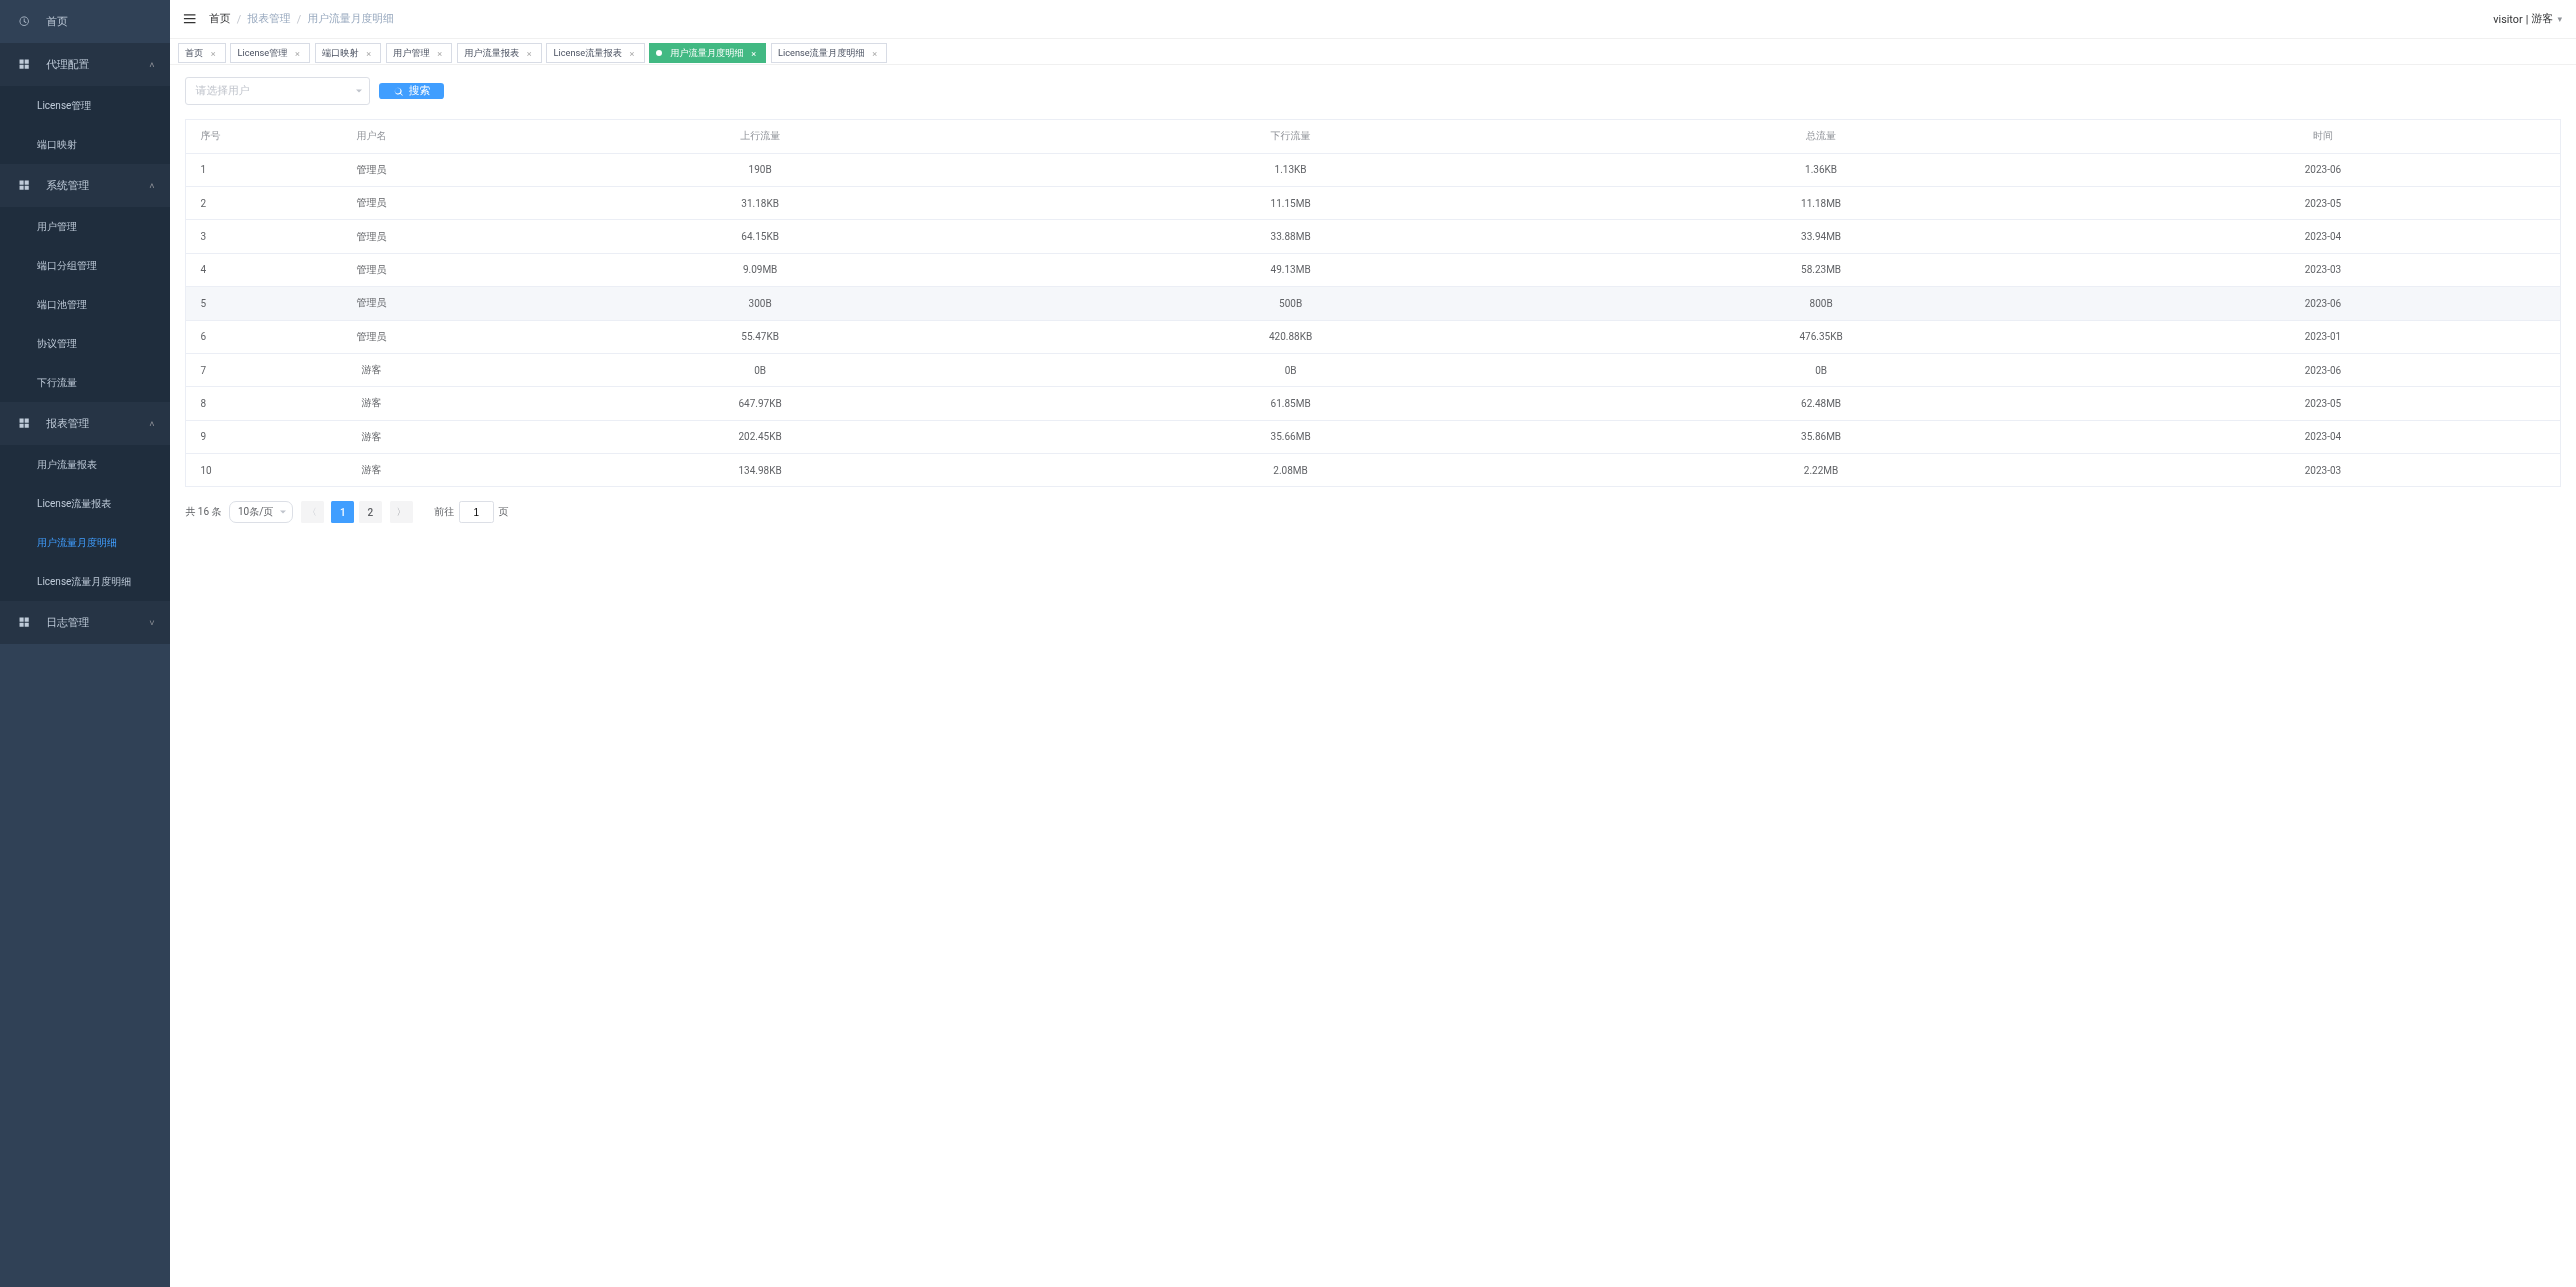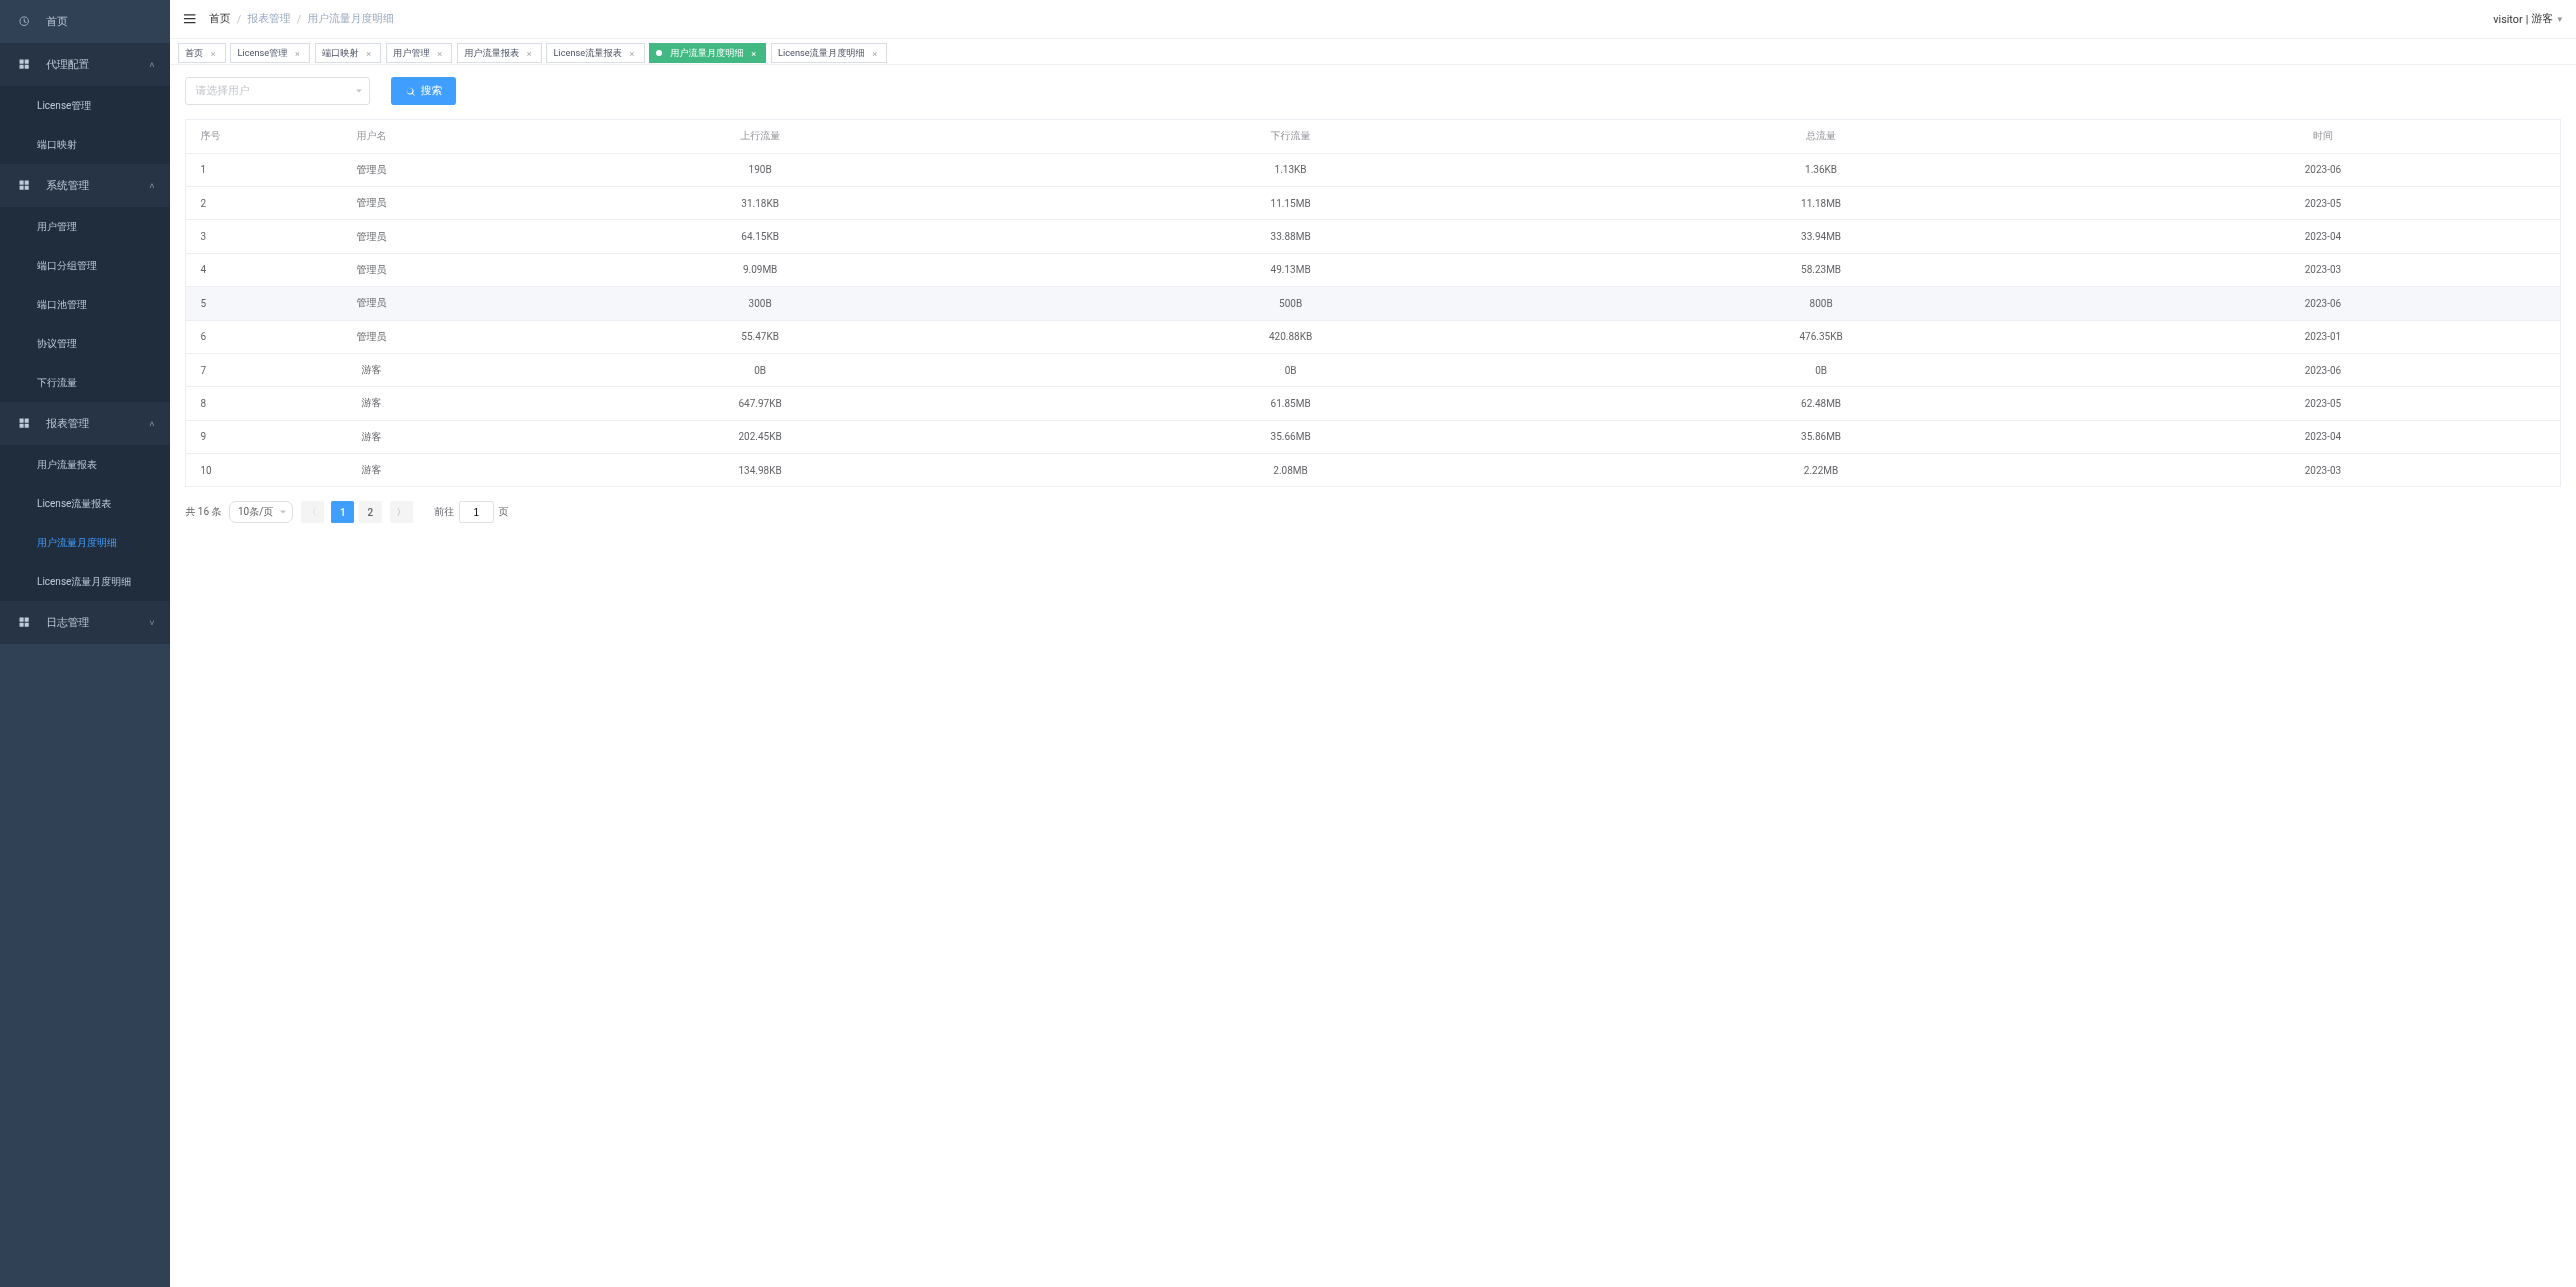--- a/index.html
+++ b/index.html
@@ -33,24 +33,24 @@
   
   .tabs { height: 26px; display: flex; align-items: center; padding: 3.1px 7.7px 0; gap: 4.6px; border-bottom: 0.8px solid #f0f0f0; background: #fff; }
   .tab { height: 20px; border: 0.8px solid #d8dce5; padding: 0 6.2px; display: inline-flex; align-items: center; gap: 4.6px; font-size: 9.2px; color: #495060; background: #fff; cursor: pointer; position: relative; }
   .tab.active { background: #42b983; color: #fff; border-color: #42b983; padding-left: 6.2px; }
   .tab.active::before { content: ""; width: 6.2px; height: 6.2px; border-radius: 50%; background: #fff; display: inline-block; margin-right: 3.1px; }
   .tab .x { font-size: 9.2px; color: #aaa; width: 10.8px; height: 10.8px; border-radius: 50%; display: inline-flex; align-items: center; justify-content: center; }
   .tab.active .x { color: #fff; }
 
   
   .content { padding: 12.3px 15.4px; flex: 1; overflow: auto; }
-  .search-row { display: flex; align-items: center; gap: 21px; margin-bottom: 14px; }
+  .search-row { display: flex; align-items: center; gap: 9px; margin-bottom: 14px; }
   .select { width: 185px; height: 28px; border: 0.8px solid #dcdfe6; border-radius: 3.1px; display: flex; align-items: center; padding: 0 23px 0 9.2px; color: #c0c4cc; position: relative; background: #fff; cursor: pointer; }
   .select::after { content: ""; position: absolute; right: 7.7px; top: 50%; width: 0; height: 0; border-left: 3.1px solid transparent; border-right: 3.1px solid transparent; border-top: 3.9px solid #c0c4cc; transform: translateY(-50%); }
-  .btn { height: 28px; border: none; background: #409EFF; color: #fff; padding: 0 14px; border-radius: 3.1px; display: inline-flex; align-items: center; gap: 4.6px; cursor: pointer; font-size: 10.8px; }
+  .btn { height: 16px; border: none; background: #409EFF; color: #fff; padding: 0 14px; border-radius: 3.1px; display: inline-flex; align-items: center; gap: 4.6px; cursor: pointer; font-size: 10.8px; }
   .btn svg { width: 10.8px; height: 10.8px; fill: #fff; }
 
   
   table.data { width: 100%; border-collapse: collapse; border: 0.8px solid #ebeef5; font-size: 10px; }
   table.data th, table.data td { border-bottom: 0.8px solid #ebeef5; padding: 9.2px 7.7px; text-align: center; }
   table.data th { background: #fff; color: #909399; font-weight: 500; border-bottom: 0.8px solid #ebeef5; }
   table.data tr:nth-child(5) td { background: #f5f7fa; } 
   table.data th:first-child, table.data td:first-child { text-align: left; padding-left: 14px; width: 62px; }
   table.data th:nth-child(2), table.data td:nth-child(2) { width: 247px; }
   table.data td { color: #606266; }

